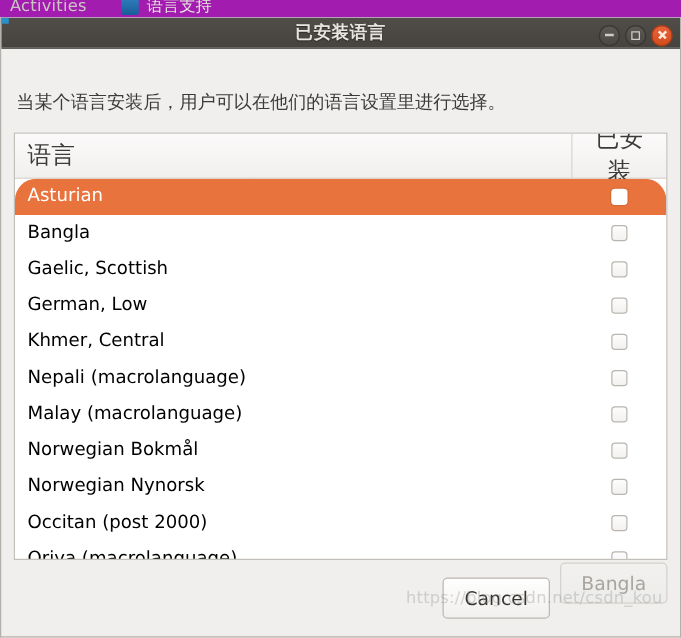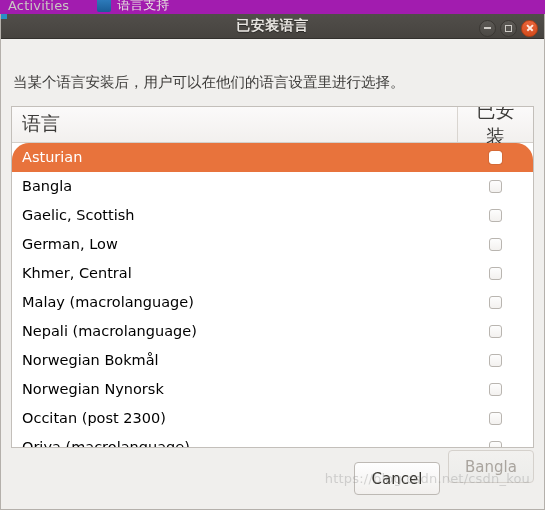--- a/index.html
+++ b/index.html
@@ -284,45 +284,45 @@
               <span class="checkbox"></span>
             </div>
           </div>
           <div class="row">
             <div class="lang">Khmer, Central</div>
             <div class="chk-cell">
               <span class="checkbox"></span>
             </div>
           </div>
           <div class="row">
+            <div class="lang">Nepali (macrolanguage)</div>
+            <div class="chk-cell">
+              <span class="checkbox"></span>
+            </div>
+          </div>
+          <div class="row">
             <div class="lang">Malay (macrolanguage)</div>
             <div class="chk-cell">
               <span class="checkbox"></span>
             </div>
           </div>
           <div class="row">
-            <div class="lang">Nepali (macrolanguage)</div>
-            <div class="chk-cell">
-              <span class="checkbox"></span>
-            </div>
-          </div>
-          <div class="row">
             <div class="lang">Norwegian Bokmål</div>
             <div class="chk-cell">
               <span class="checkbox"></span>
             </div>
           </div>
           <div class="row">
             <div class="lang">Norwegian Nynorsk</div>
             <div class="chk-cell">
               <span class="checkbox"></span>
             </div>
           </div>
           <div class="row">
-            <div class="lang">Occitan (post 2300)</div>
+            <div class="lang">Occitan (post 2000)</div>
             <div class="chk-cell">
               <span class="checkbox"></span>
             </div>
           </div>
           <div class="row">
             <div class="lang">Oriya (macrolanguage)</div>
             <div class="chk-cell">
               <span class="checkbox"></span>
             </div>
           </div>

